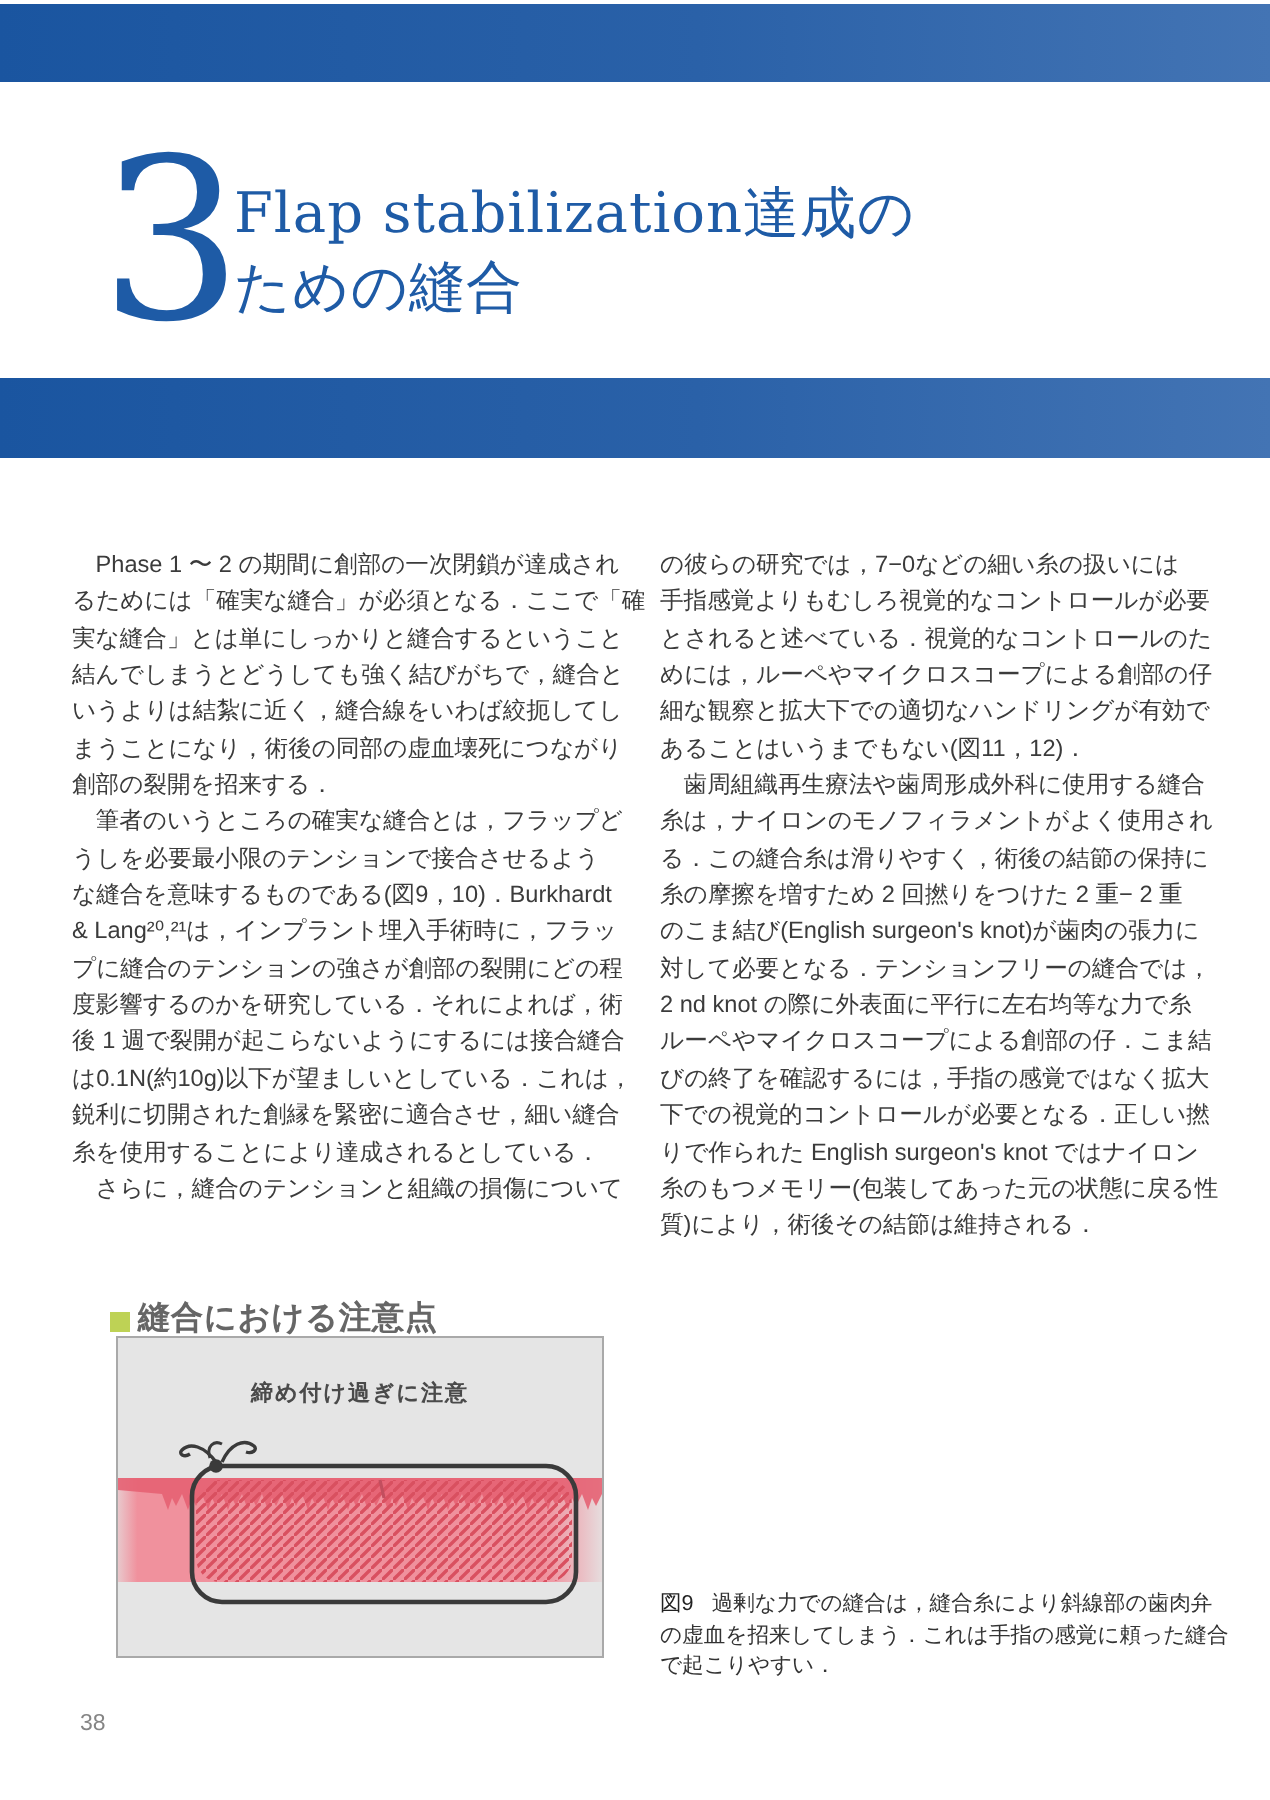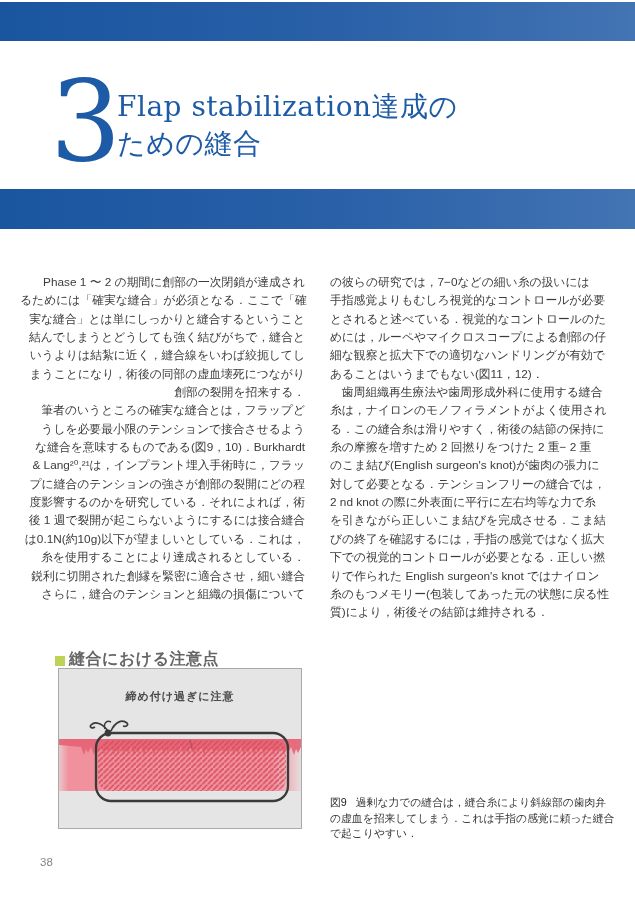--- a/index.html
+++ b/index.html
@@ -18,21 +18,21 @@
     font-family:"DejaVu Serif","Liberation Serif",serif;
     font-size:112px;line-height:0.85;color:#1e5ba6;
   }
   .chapter-title{
     position:absolute;left:117px;top:88px;
     font-family:"DejaVu Serif","Liberation Serif",serif;
     font-size:28px;line-height:37px;color:#1e5ba6;letter-spacing:0.5px;
   }
   
   .col{position:absolute;top:273px;width:285px;color:#3b3b3b;}
-  .col-left{left:20px;text-align:right;}
+  .col-left{left:36px;}
   .col-right{left:330px;}
   .col .tline{
     font-size:11.8px;line-height:18.35px;white-space:nowrap;letter-spacing:0px;
   }
   
   .fig-heading{position:absolute;left:55px;top:649px;height:14px;}
   .bullet{
     display:inline-block;width:10px;height:10px;background:#bed255;
     margin-right:4px;vertical-align:-1px;
   }
@@ -81,39 +81,39 @@
       <div class="tline">まうことになり，術後の同部の虚血壊死につながり</div>
       <div class="tline">創部の裂開を招来する．</div>
       <div class="tline">　筆者のいうところの確実な縫合とは，フラップど</div>
       <div class="tline">うしを必要最小限のテンションで接合させるよう</div>
       <div class="tline">な縫合を意味するものである(図9，10)．Burkhardt</div>
       <div class="tline">&amp; Lang²⁰,²¹は，インプラント埋入手術時に，フラッ</div>
       <div class="tline">プに縫合のテンションの強さが創部の裂開にどの程</div>
       <div class="tline">度影響するのかを研究している．それによれば，術</div>
       <div class="tline">後 1 週で裂開が起こらないようにするには接合縫合</div>
       <div class="tline">は0.1N(約10g)以下が望ましいとしている．これは，</div>
+      <div class="tline">鋭利に切開された創縁を緊密に適合させ，細い縫合</div>
       <div class="tline">糸を使用することにより達成されるとしている．</div>
-      <div class="tline">鋭利に切開された創縁を緊密に適合させ，細い縫合</div>
       <div class="tline">　さらに，縫合のテンションと組織の損傷について</div>
     </div>
   <div class="col col-right">
       <div class="tline">の彼らの研究では，7−0などの細い糸の扱いには</div>
       <div class="tline">手指感覚よりもむしろ視覚的なコントロールが必要</div>
       <div class="tline">とされると述べている．視覚的なコントロールのた</div>
       <div class="tline">めには，ルーペやマイクロスコープによる創部の仔</div>
       <div class="tline">細な観察と拡大下での適切なハンドリングが有効で</div>
       <div class="tline">あることはいうまでもない(図11，12)．</div>
       <div class="tline">　歯周組織再生療法や歯周形成外科に使用する縫合</div>
       <div class="tline">糸は，ナイロンのモノフィラメントがよく使用され</div>
       <div class="tline">る．この縫合糸は滑りやすく，術後の結節の保持に</div>
       <div class="tline">糸の摩擦を増すため 2 回撚りをつけた 2 重− 2 重</div>
       <div class="tline">のこま結び(English surgeon's knot)が歯肉の張力に</div>
       <div class="tline">対して必要となる．テンションフリーの縫合では，</div>
       <div class="tline">2 nd knot の際に外表面に平行に左右均等な力で糸</div>
-      <div class="tline">を引きながら正しいこま結びを完成させる．こま結</div>
+      <div class="tline">ルーペやマイクロスコープによる創部の仔．こま結</div>
       <div class="tline">びの終了を確認するには，手指の感覚ではなく拡大</div>
       <div class="tline">下での視覚的コントロールが必要となる．正しい撚</div>
       <div class="tline">りで作られた English surgeon's knot ではナイロン</div>
       <div class="tline">糸のもつメモリー(包装してあった元の状態に戻る性</div>
       <div class="tline">質)により，術後その結節は維持される．</div>
     </div>
 
   <div class="fig-heading">
     <span class="bullet"></span><span class="fig-heading-text">縫合における注意点</span>
   </div>

